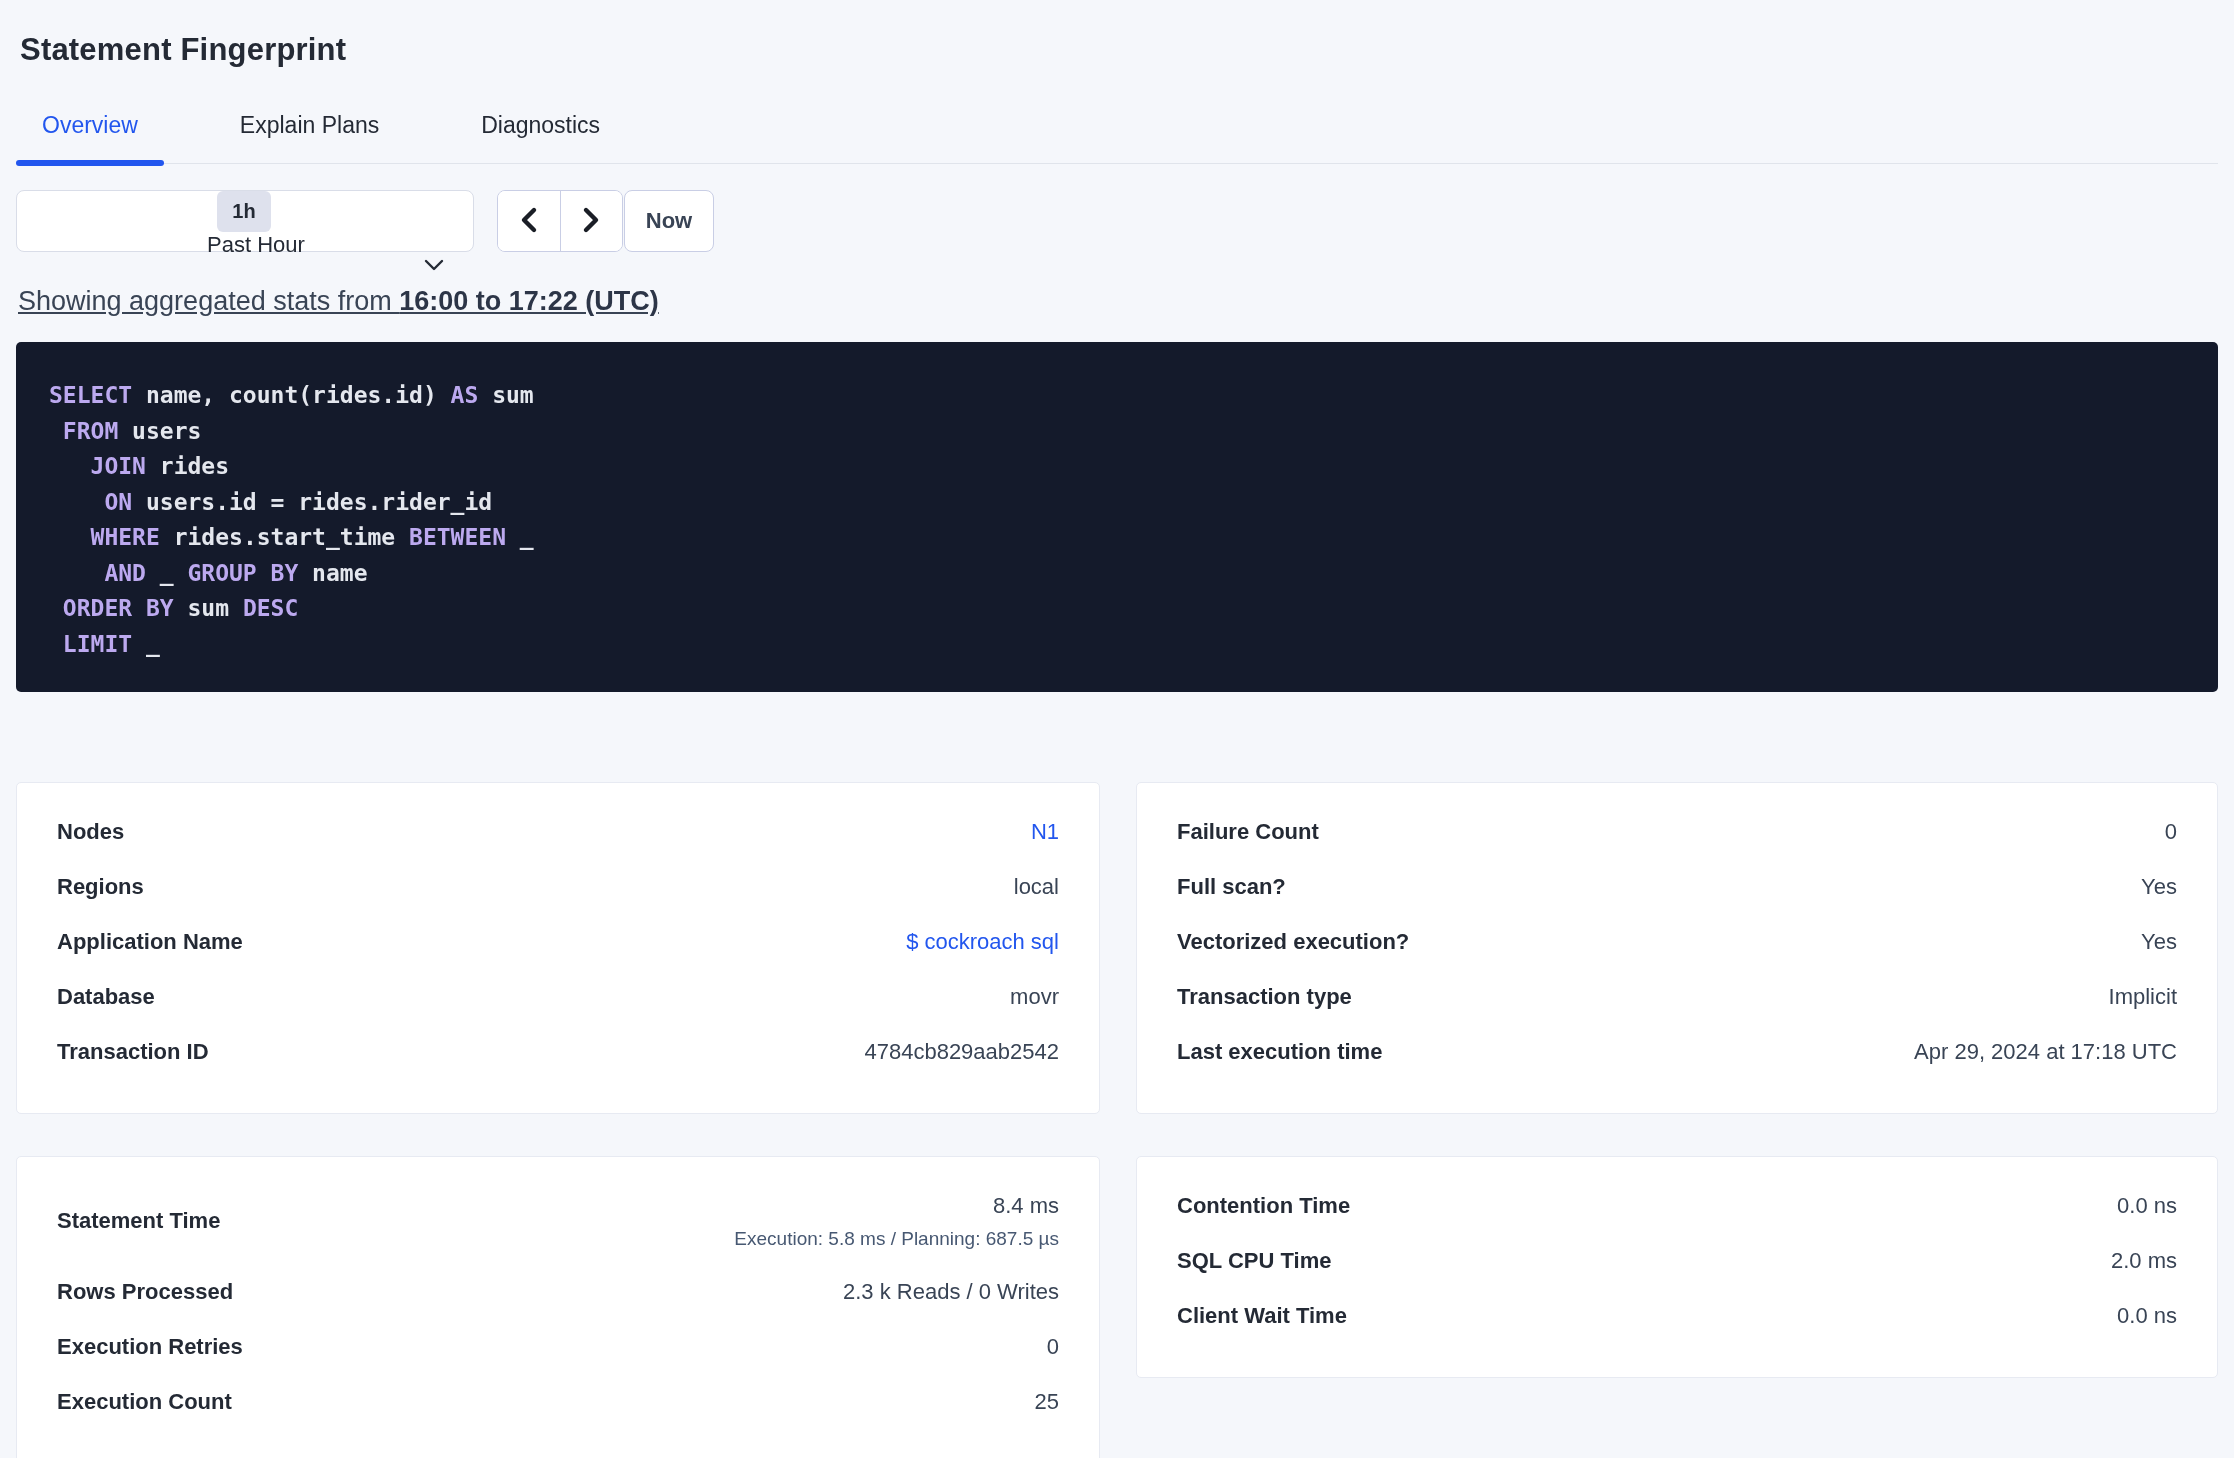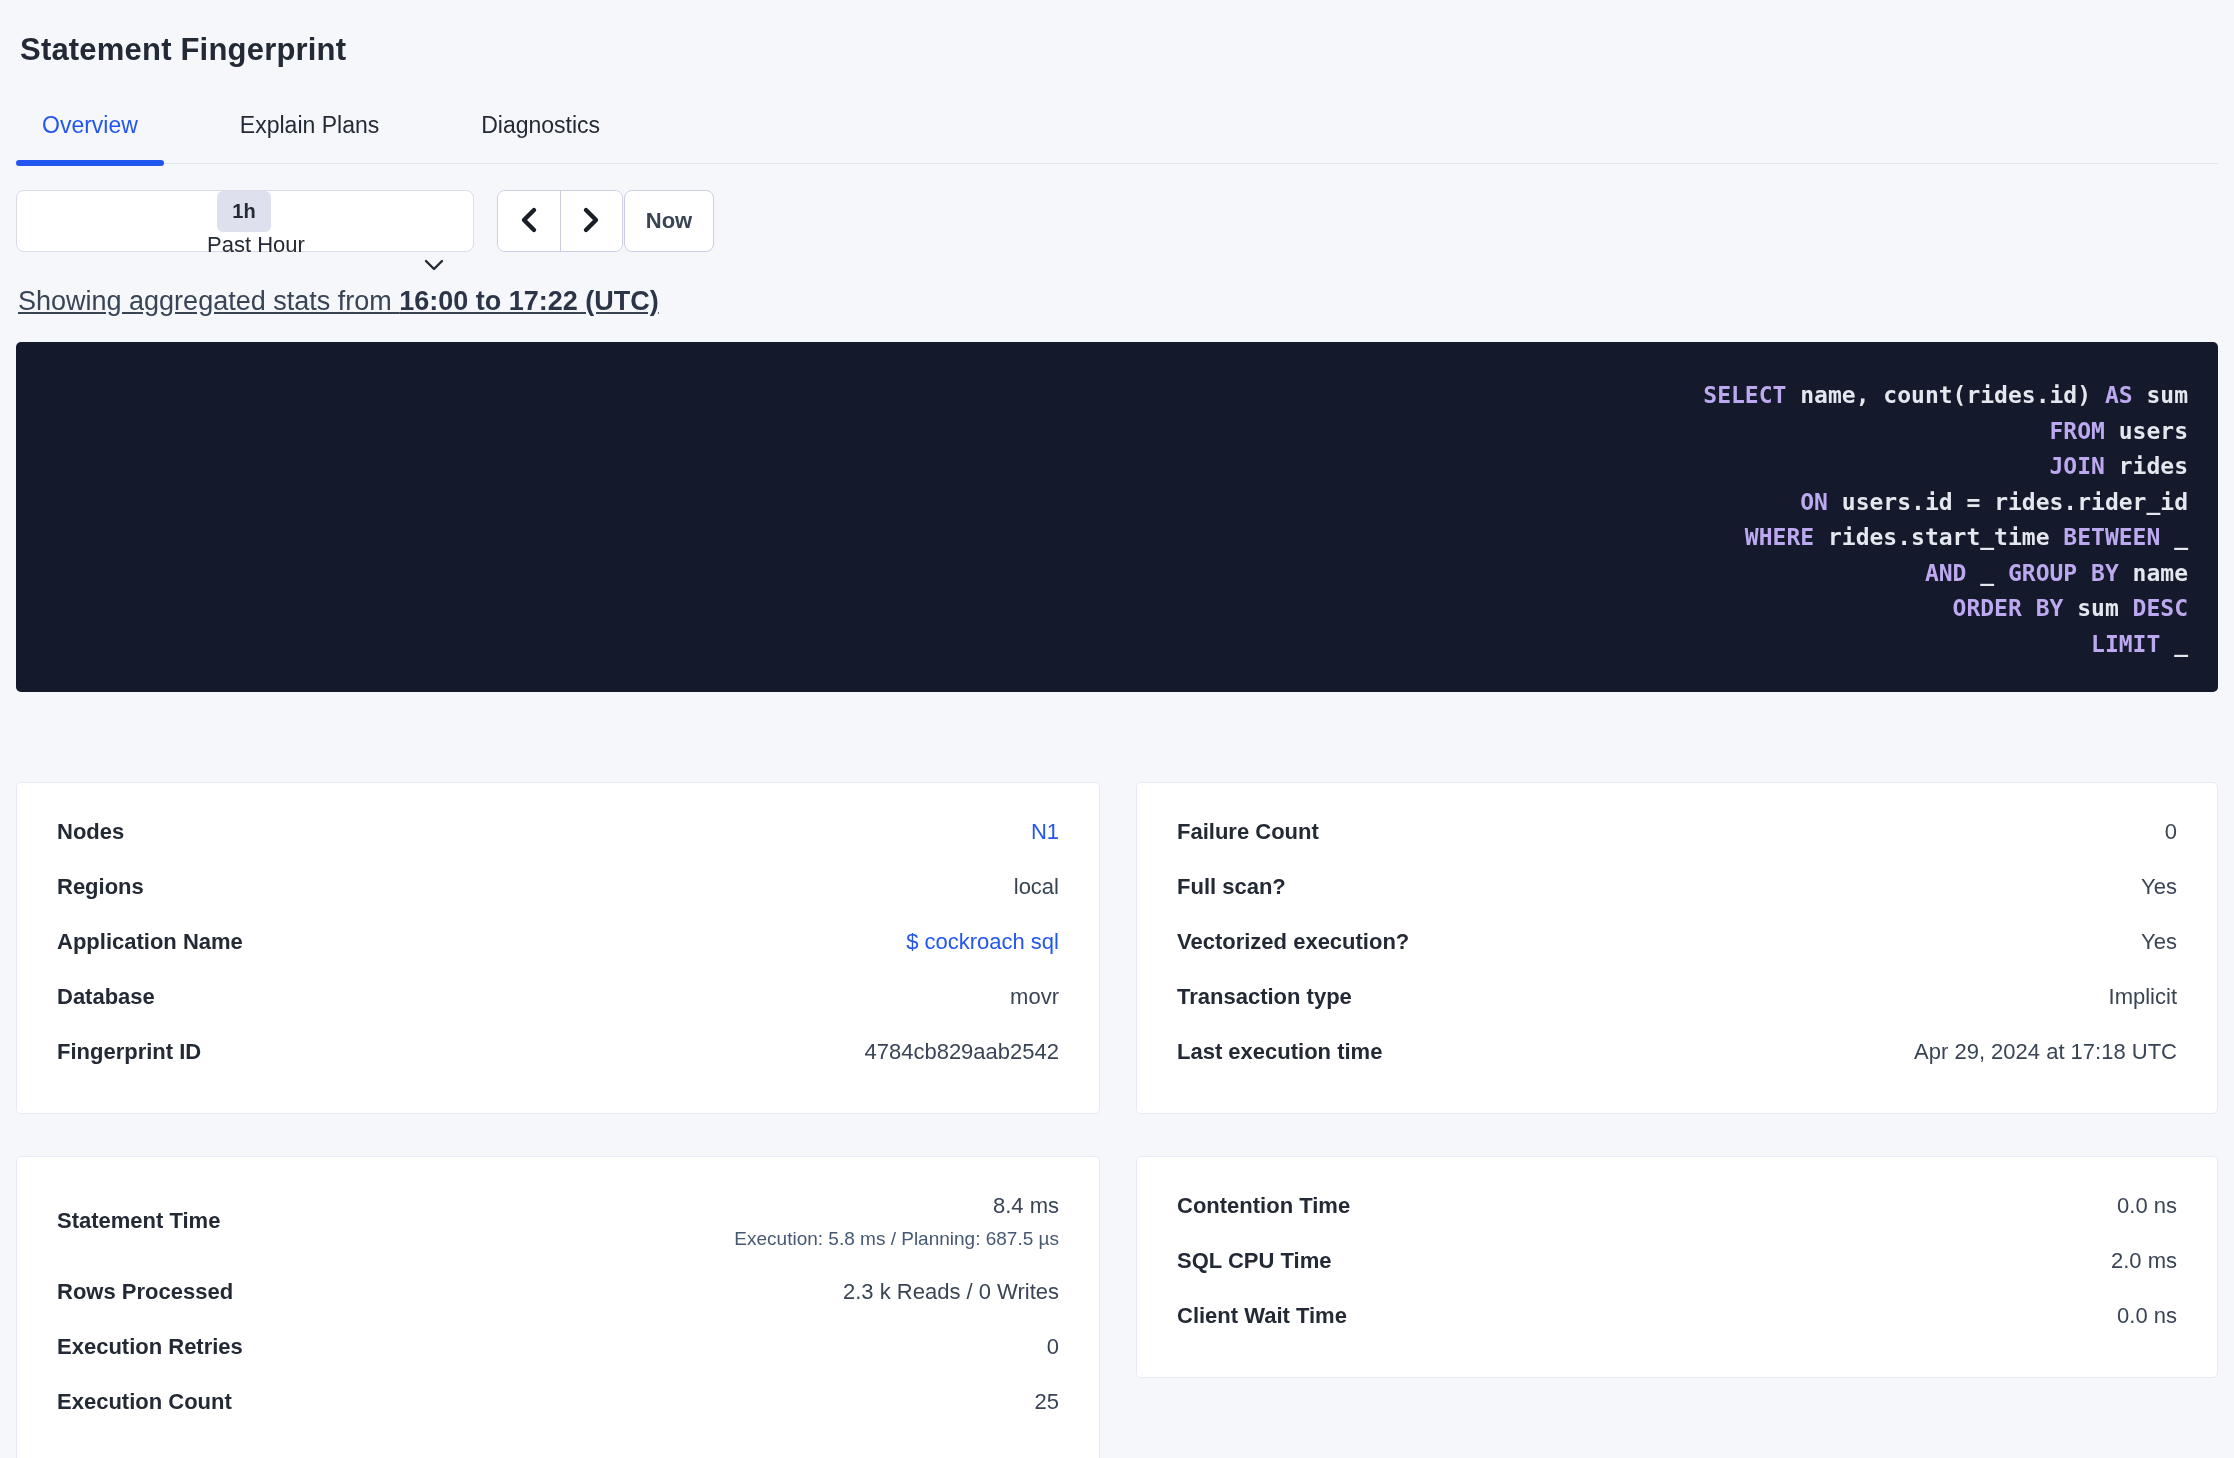--- a/index.html
+++ b/index.html
@@ -129,21 +129,20 @@
   }
   .stats-line b{color:#2C3547;font-weight:700;}
 
   
   .sql-box{
     margin-top:25px;
     background:var(--sql-bg);
     border-radius:5px;
     padding:36px 30px 30px 33px;
     min-height:344px;
-    text-align:right;
   }
   .sql-line{
     white-space:pre;
     font-family:"DejaVu Sans Mono", monospace;
     font-weight:700;
     font-size:23px;
     line-height:35.5px;
     color:var(--sql-text);
   }
   .sql-line .kw{color:var(--sql-kw);}
@@ -262,21 +261,21 @@
             <div class="stat-value link">$ cockroach sql</div>
           </div>
         </div>
         <div class="stat-row">
           <span class="stat-label">Database</span>
           <div class="value-wrap">
             <div class="stat-value">movr</div>
           </div>
         </div>
         <div class="stat-row">
-          <span class="stat-label">Fingerprint ID</span>
+          <span class="stat-label">Transaction ID</span>
           <div class="value-wrap">
             <div class="stat-value">4784cb829aab2542</div>
           </div>
         </div>
       </div>
     <div class="card">
         <div class="stat-row">
           <span class="stat-label">Failure Count</span>
           <div class="value-wrap">
             <div class="stat-value">0</div>

